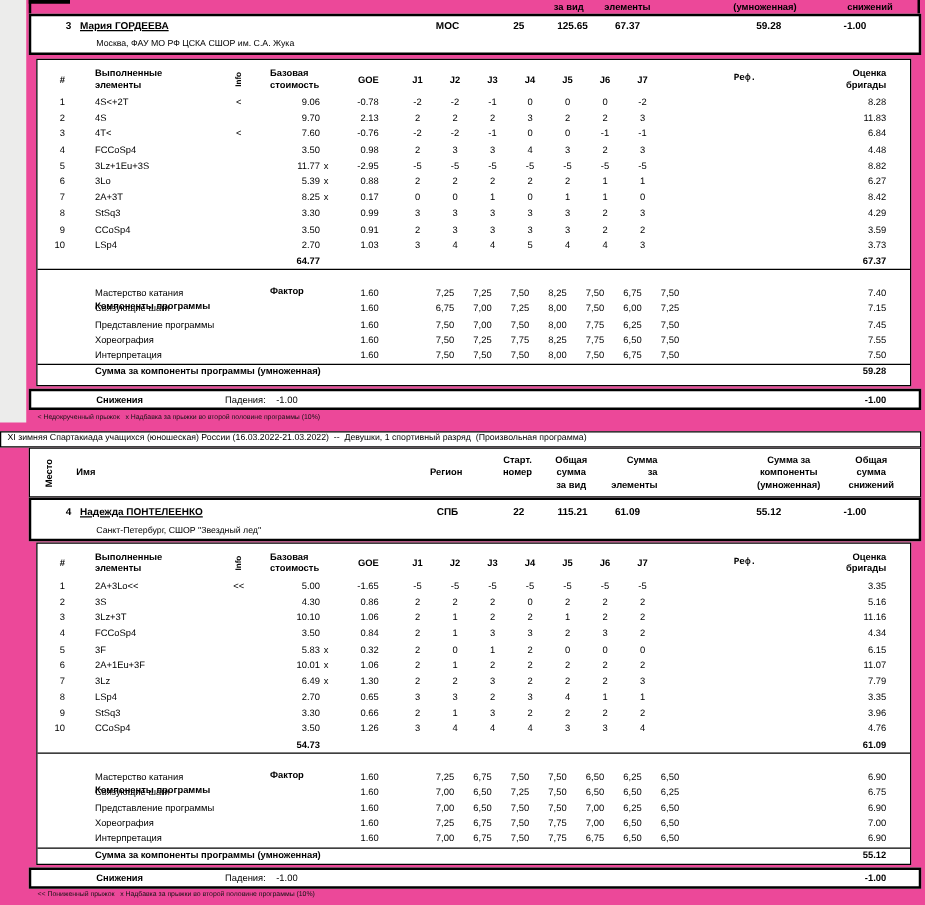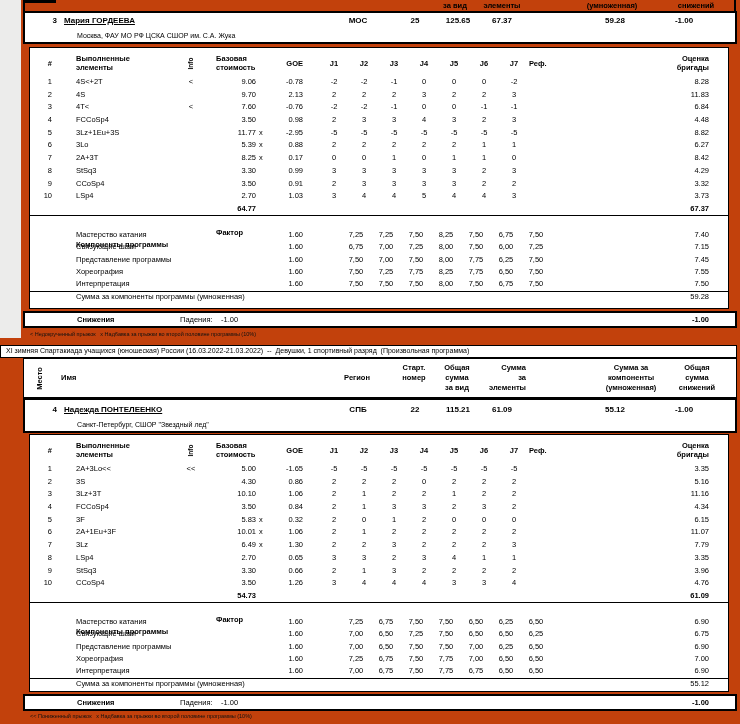--- a/index.html
+++ b/index.html
@@ -1,18 +1,18 @@
 <!DOCTYPE html>
 <html><head>
 <meta charset="utf-8">
 <style>
   * { margin:0; padding:0; box-sizing:border-box; }
   html,body { background:#fff; }
   body { width:740px; height:724px; font-family:"Liberation Sans","DejaVu Sans",sans-serif; color:#000; }
-  .page { position:relative; width:740px; height:724px; background:#c2410c; overflow:hidden; }
+  .page { position:relative; width:740px; height:724px; background:#ec4899; overflow:hidden; }
   .gutter { position:absolute; left:0; top:0; width:21px; height:338px; background:#ececeb; }
 
   
   .box { position:absolute; background:#fff; }
   .b2 { border:2px solid #000; }
   .b15 { border:1.5px solid #000; }
 
   
   .strip { position:absolute; left:0; top:0; width:740px; height:11px; overflow:hidden; }
   .strip .vl { position:absolute; top:0; width:1.5px; height:11px; background:#000; }
@@ -57,36 +57,36 @@
   .ehead { height:26px; font-weight:bold; line-height:9px; }
   .ehead .two { white-space:pre-line; }
   .c-num { text-align:right; padding-right:4px; }
   .c-nm { padding-left:20px; white-space:nowrap; }
   .c-info { text-align:center; }
   .rot { display:inline-block; transform:rotate(-90deg); font-size:6.5px; }
   .c-base { text-align:right; }
   .c-xf { padding-left:3px; }
   .c-goe { text-align:right; padding-right:16px; }
   .c-j { text-align:center; }
-  .c-ref { text-align:left; padding-right:6px; }
+  .c-ref { text-align:center; padding-right:6px;font-family:Liberation Mono, monospace; }
   .c-sc { text-align:right; padding-right:19px; }
   .erow { height:12.7px; line-height:12.7px; }
   .trow { height:12px; font-weight:bold; }
   .trow .c-base { grid-column:4 / span 2; padding-right:14px; }
   .trow .c-sc { grid-column:15; }
   .hr { border-top:1px solid #000; margin:0; height:0; }
   .chead { height:13px; font-weight:bold; }
   .chead .lbl { grid-column:2 / span 2; padding-left:20px; white-space:nowrap;margin-top:24px; }
   .chead .fac-l { grid-column:4 / span 2; font-weight:bold; }
   .crow { height:12.4px; line-height:12.4px; }
   .crow .lbl { grid-column:2 / span 4; padding-left:20px; white-space:nowrap; }
   .crow .fac { grid-column:6; text-align:right; padding-right:16px; }
   .crow .c-j { position:relative; left:22px; }
   .crow .c-sc { grid-column:15; }
-  .csum { height:10px; font-weight:normal; }
+  .csum { height:10px; font-weight:bold; }
   .csum .lbl { grid-column:2 / span 12; padding-left:20px; white-space:nowrap; }
   .csum .c-sc { grid-column:15; }
 
   
   .dedbox { left:23px; width:714px; height:17px; }
   .dedbox span { position:absolute; top:0; line-height:13px; font-size:7.5px; white-space:nowrap; }
   .ded-label { left:52px; font-weight:bold; }
   .ded-falls { left:155px; }
   .ded-falls-val { left:196px; }
   .ded-total { right:26px; font-weight:bold; }
@@ -291,21 +291,21 @@
           <span class="c-xf"></span>
           <span class="c-goe">0.91</span>
           <span class="c-j">2</span>
           <span class="c-j">3</span>
           <span class="c-j">3</span>
           <span class="c-j">3</span>
           <span class="c-j">3</span>
           <span class="c-j">2</span>
           <span class="c-j">2</span>
           <span class="c-ref"></span>
-          <span class="c-sc">3.32</span>
+          <span class="c-sc">3.59</span>
         </div>
         <div class="grid erow">
           <span class="c-num">10</span>
           <span class="c-nm">LSp4</span>
           <span class="c-info"></span>
           <span class="c-base">2.70</span>
           <span class="c-xf"></span>
           <span class="c-goe">1.03</span>
           <span class="c-j">3</span>
           <span class="c-j">4</span>

